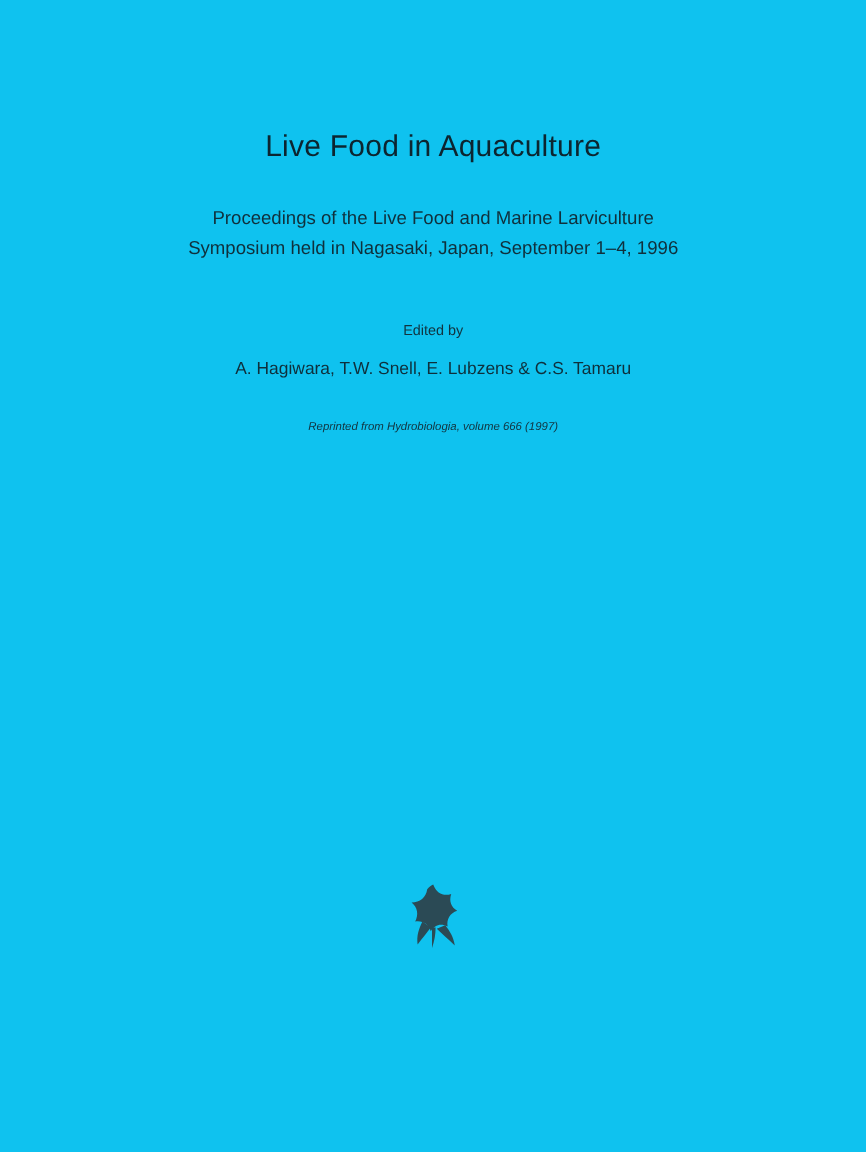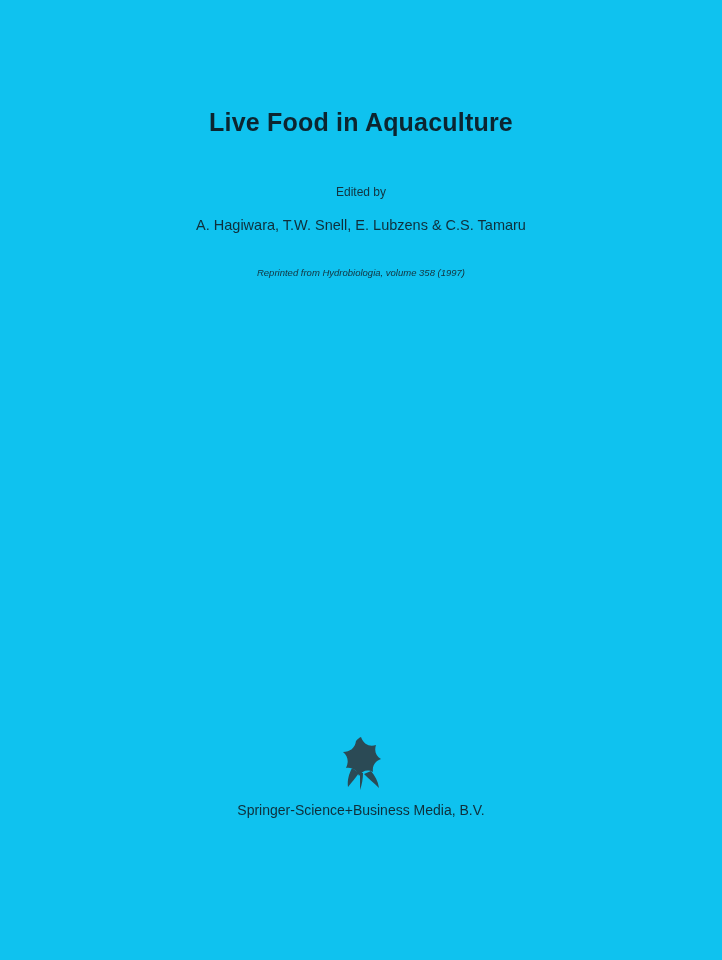--- a/index.html
+++ b/index.html
@@ -22,21 +22,21 @@
     background: #0fc2ef;
     display: flex;
     flex-direction: column;
     align-items: center;
   }
   .title {
     margin-top: 108px;
     font-size: 25px;
     letter-spacing: 0.2px;
     color: #0c2530;
-    font-weight: 700;
+    font-weight: 400;
     text-align: center;
   }
   .subtitle {
     margin-top: 33px;
     font-size: 15.5px;
     line-height: 25px;
     color: #10303c;
     text-align: center;
     font-weight: 400;
   }
@@ -78,33 +78,36 @@
     color: #0f2f3b;
   }
 </style>
 </head>
 <body>
 
 <div class="cover">
 
   <div class="title">Live Food in Aquaculture</div>
 
+  <div class="subtitle">
+    <div>Proceedings of the Live Food and Marine Larviculture</div>
+    <div>Symposium held in Nagasaki, Japan, September 1–4, 1996</div>
+  </div>
 
   <div class="edited-by">Edited by</div>
 
   <div class="editors">A. Hagiwara, T.W. Snell, E. Lubzens &amp; C.S. Tamaru</div>
 
-  <div class="reprint">Reprinted from Hydrobiologia, volume 358 (1997)</div>
+  <div class="reprint">Reprinted from Hydrobiologia, volume 666 (1997)</div>
 
   <div class="logo-wrap">
     <svg width="60" height="56" viewBox="0 0 60 56">
       <g fill="#2b4a55">
         <path d="M30 2 C33 10, 39 12, 45 10 C43 16, 45 21, 50 24 C44 26, 41 31, 42 37 C36 34, 31 36, 28 41 C26 35, 21 32, 15 33 C18 27, 17 21, 12 17 C19 17, 24 13, 25 6 C26.8 3.8, 28.4 2.6, 30 2 Z"></path>
         <path d="M21 33 C18 39, 16 45, 17 52 C21 47, 25 42, 28 38 Z"></path>
         <path d="M40 36 C44 41, 47 46, 48 53 C43 48, 37 43, 33 39 Z"></path>
         <path d="M29 38 C29 44, 29 49, 29 55 C31 49, 32 44, 32 38 Z"></path>
       </g>
     </svg>
   </div>
 
-  <div class="publisher">Springer-Science+Business Media, B.V.</div>
 
 </div>
 
 </body></html>

